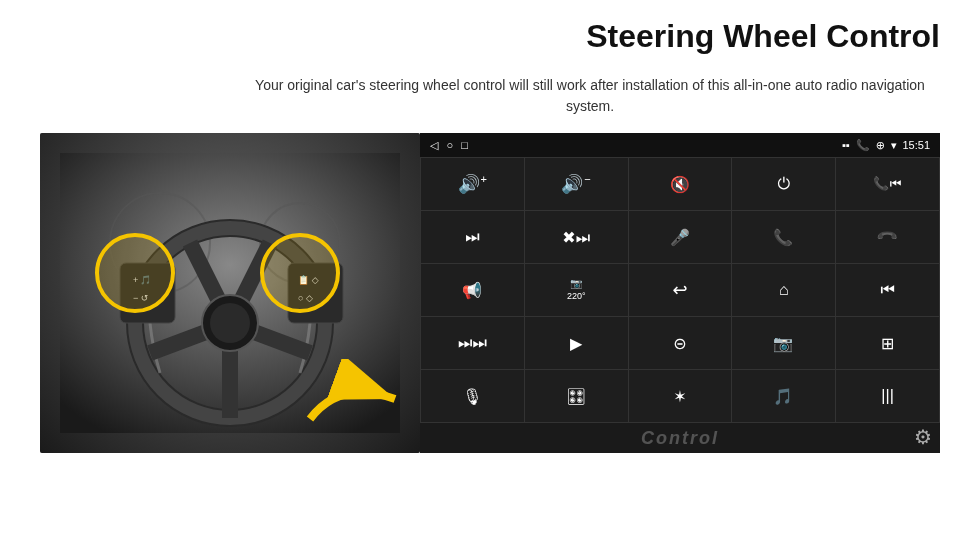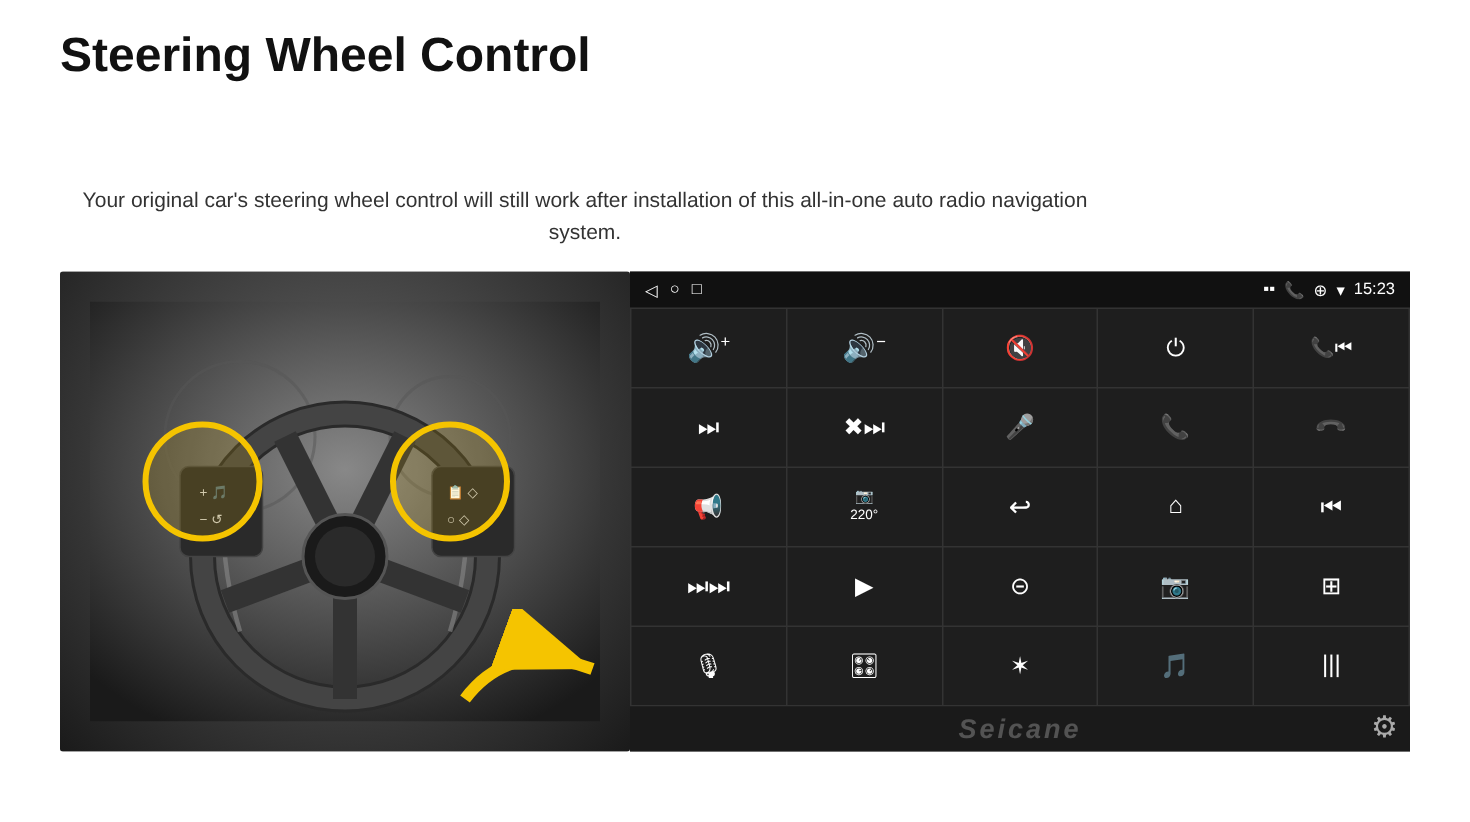--- a/index.html
+++ b/index.html
@@ -8,21 +8,21 @@
       height: 548px;
       font-family: Arial, sans-serif;
       background: #fff;
       overflow: hidden;
     }
     .page-container {
       width: 980px;
       height: 426px;
       display: flex;
       flex-direction: column;
-      align-items: flex-start;
+      align-items: flex-end;
       padding: 18px 40px 0 40px;
     }
     .title {
       font-size: 32px;
       font-weight: 900;
       color: #111;
       margin-bottom: 8px;
       text-align: center;
     }
     .divider {
@@ -31,21 +31,20 @@
       background: #333;
       margin: 0 auto 12px auto;
     }
     .subtitle {
       font-size: 14px;
       color: #333;
       text-align: center;
       max-width: 700px;
       line-height: 1.5;
       margin-bottom: 16px;
-      margin-top: 48px;
     }
     .content-row {
       display: flex;
       flex-direction: row;
       width: 100%;
       gap: 0;
       height: 320px;
     }
     
     .car-image-area {
@@ -258,21 +257,21 @@
         <div class="status-left">
           <span>◁</span>
           <span>○</span>
           <span>□</span>
         </div>
         <div class="status-right">
           <span>▪▪</span>
           <span>📞</span>
           <span>⊕</span>
           <span>▾</span>
-          <span>15:23</span>
+          <span>15:51</span>
         </div>
       </div>
 
 
       <div class="icon-grid">
 
         <div class="grid-cell">
             <span>🔊<span style="font-size:11px;vertical-align:super">+</span></span>
           </div>
         <div class="grid-cell">
@@ -347,18 +346,18 @@
           </div>
         <div class="grid-cell">
             <span style="font-size:16px;">🎵</span>
           </div>
         <div class="grid-cell">
             <span style="font-size:16px;">|||</span>
           </div>
       </div>
 
       <div class="bottom-bar">
-        <span class="seicane-logo">Seicane</span>
+        <span class="seicane-logo">Control</span>
         <span class="gear-icon-bottom">⚙</span>
       </div>
     </div>
   </div>
 </div>
 
 </body></html>

